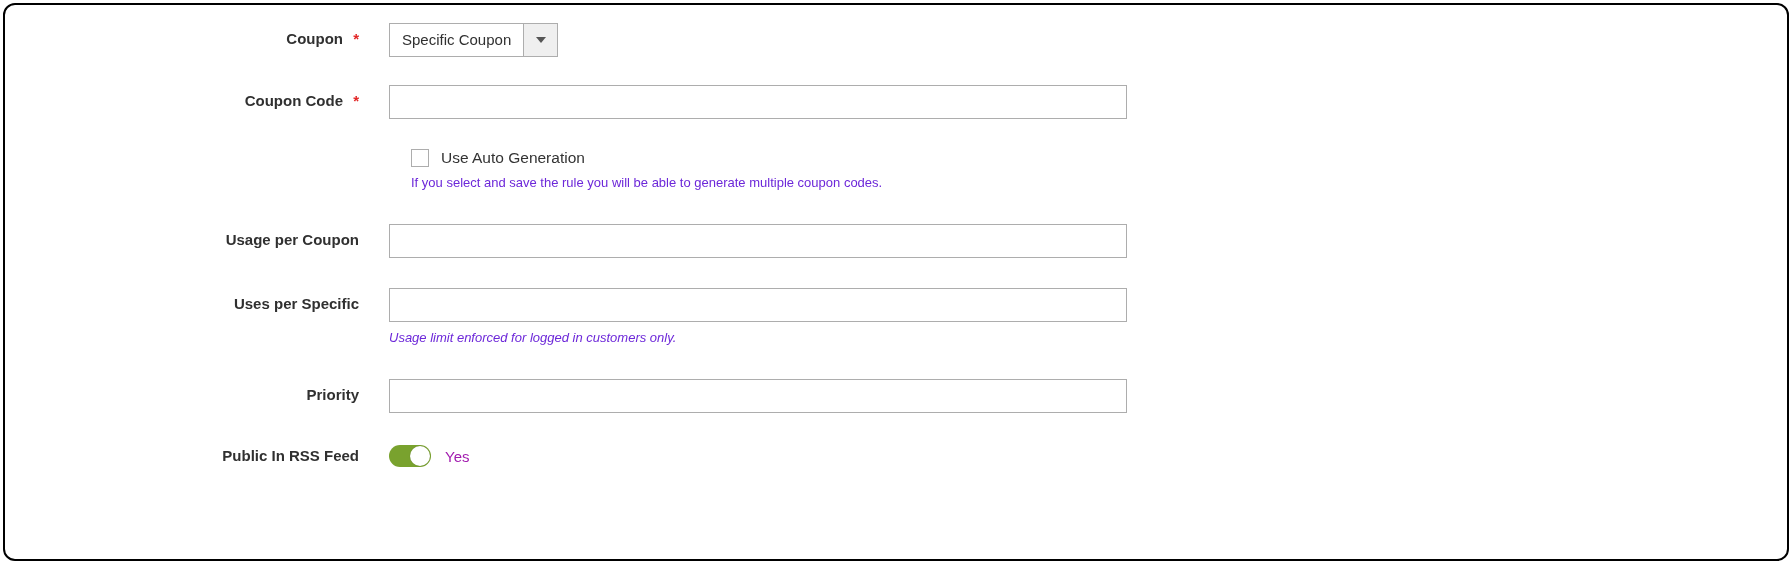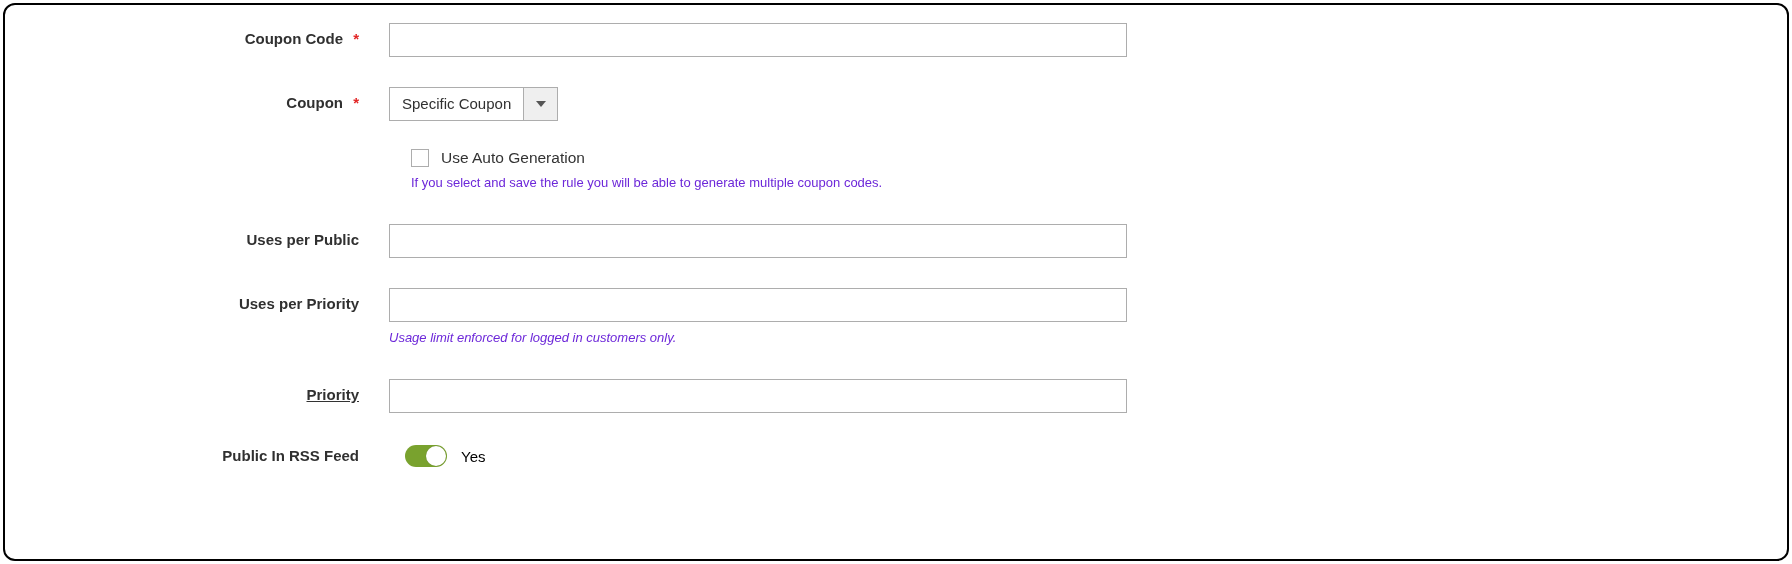--- a/index.html
+++ b/index.html
@@ -122,78 +122,78 @@
     top: 1px;
     right: 1px;
     width: 20px;
     height: 20px;
     border-radius: 50%;
     background: #fff;
     box-shadow: 0 0 1px rgba(0,0,0,.3);
   }
   .toggle-label {
     font-size: 15px;
-    color: #000000;
+    color: #a21caf;
   }
   .group-autogen { margin-bottom: 34px; padding-left: 22px; }
   .group-uses-coupon { margin-bottom: 30px; }
   .group-uses-cust { margin-bottom: 34px; }
-  .group-priority { margin-bottom: 32px; text-decoration: underline; }
-  .group-rss { margin-bottom: 0; gap: 16px; }
+  .group-priority { margin-bottom: 32px; }
+  .group-rss { margin-bottom: 0; }
 </style>
 </head>
 <body>
 
 <div class="frame">
-
-  <div class="form-row" style="margin-bottom:30px;">
-    <div class="label-col">
-      <span>Coupon Code</span>
-      <span class="req">*</span>
-    </div>
-    <div class="field-col">
-      <input type="text" class="text-input" value="" style="">
-    </div>
-  </div>
 
   <div class="form-row">
     <div class="label-col">
       <span>Coupon</span>
       <span class="req">*</span>
     </div>
     <div class="field-col">
       <div class="select-wrap">
         <div class="select-text">Specific Coupon</div>
         <div class="select-btn">
           <div class="caret-down"></div>
         </div>
       </div>
     </div>
   </div>
 
+  <div class="form-row" style="margin-bottom:30px;">
+    <div class="label-col">
+      <span>Coupon Code</span>
+      <span class="req">*</span>
+    </div>
+    <div class="field-col">
+      <input type="text" class="text-input" value="" style="">
+    </div>
+  </div>
+
   <div class="form-row group-autogen">
     <div class="label-col"></div>
     <div class="field-col">
       <div class="checkbox-row">
         <div class="chk"></div>
         <div class="chk-label">Use Auto Generation</div>
       </div>
       <div class="helper">If you select and save the rule you will be able to generate multiple coupon codes.</div>
     </div>
   </div>
 
   <div class="form-row group-uses-coupon">
-    <div class="label-col">Uses per Public</div>
+    <div class="label-col">Usage per Coupon</div>
     <div class="field-col">
       <input type="text" class="text-input" value="" style="">
     </div>
   </div>
 
   <div class="form-row group-uses-cust">
-    <div class="label-col">Uses per Priority</div>
+    <div class="label-col">Uses per Specific</div>
     <div class="field-col">
       <input type="text" class="text-input" value="" style="">
       <div class="helper" style="margin-top:8px;font-style:italic;">Usage limit enforced for logged in customers only.</div>
     </div>
   </div>
 
   <div class="form-row group-priority">
     <div class="label-col">Priority</div>
     <div class="field-col">
       <input type="text" class="text-input" value="" style="">

